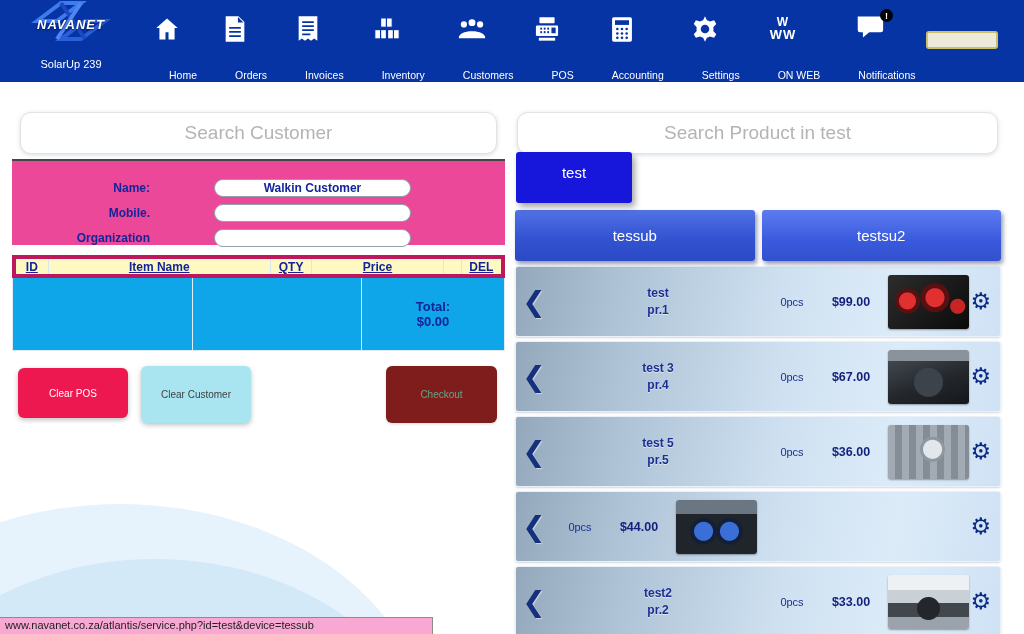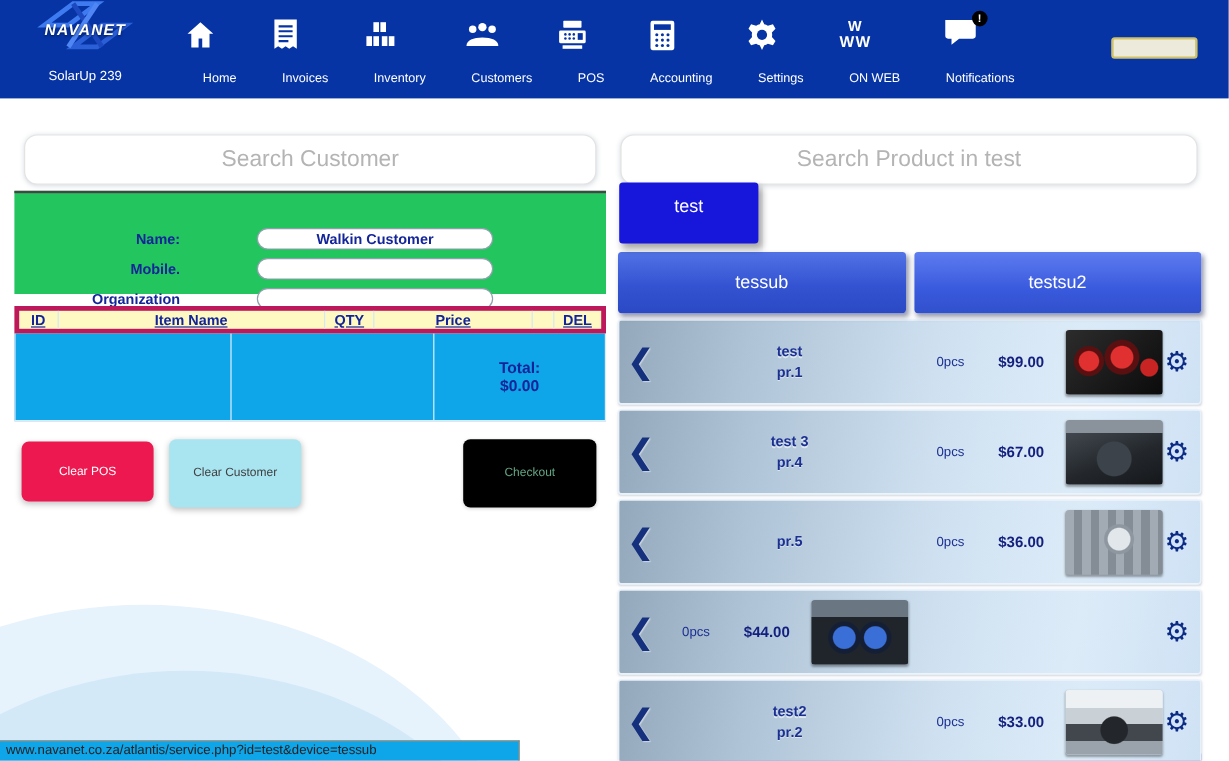--- a/index.html
+++ b/index.html
@@ -22,21 +22,21 @@
   .logo-svg { display:block; margin:0 auto; }
   .brand-name { position:absolute; top:17px; left:0; width:100%; text-align:center;
                 font-size:13px; font-weight:bold; font-style:italic; letter-spacing:1px;
                 color:#fff; text-shadow:0 1px 2px #021a4d; }
   .brand-sub { position:absolute; top:58px; left:0; width:100%; text-align:center; font-size:11px; }
 
   .nav { position:absolute; left:134px; top:7px; display:flex; align-items:flex-start; }
   .nav-item { min-width:58px; padding:0 3px; display:flex; flex-direction:column;
               align-items:center; color:#fff; cursor:pointer; }
   .nav-icon { height:44px; display:flex; align-items:center; justify-content:center; }
-  .nav-label { font-size:10.5px; white-space:nowrap; margin-top:8px;padding-left:32px; }
+  .nav-label { font-size:10.5px; white-space:nowrap; margin-top:18px;padding-left:32px; }
   .webicon { display:flex; flex-direction:column; align-items:center; font-weight:bold;
              line-height:.95; color:#fff; letter-spacing:1px; }
   .webicon span:first-child { font-size:12px; }
   .webicon span:last-child { font-size:13px; }
   .notif-wrap { position:relative; display:inline-block; }
   .notif-badge { position:absolute; top:-5px; right:-7px; width:13px; height:13px;
                  background:#000; color:#fff; border-radius:50%; font-size:9px; font-weight:bold;
                  display:flex; align-items:center; justify-content:center; }
   .topbar-field { position:absolute; right:26px; top:31px; width:72px; height:18px;
                   background:#eceadb; border:2px solid #cfc06a; border-radius:3px; outline:none;
@@ -45,21 +45,21 @@
   
   .search-input { position:absolute; height:42px; border:1px solid #e3e3e3; border-radius:11px;
                   background:#fff; box-shadow:0 1px 4px rgba(120,140,160,.3);
                   text-align:center; font-size:19px; color:#666; outline:none; z-index:1; }
   .search-input::placeholder { color:#b4b4b4; }
   #searchCustomer { left:20px; top:112px; width:477px; }
   #searchProduct  { left:517px; top:112px; width:481px; }
 
   
   .customer-panel { position:absolute; left:12px; top:159px; width:493px; height:86px;
-                    background:#22c55e; border-top:2px solid #454545; padding-top:25px; z-index:1; }
+                    background:#ec4899; border-top:2px solid #454545; padding-top:14px; z-index:1; }
   .crow { display:flex; align-items:center; height:25px; }
   .clabel { width:138px; text-align:right; font-size:12px; font-weight:bold; color:#14259a; }
   .cinput { margin-left:64px; width:197px; height:18px; border:1px solid #90a0ac; border-radius:9px;
             background:#fff; font-size:12px; font-weight:bold; color:#14259a; text-align:center; outline:none; }
 
   
   .cart { position:absolute; left:12px; top:255px; width:493px; z-index:1; }
   .cart-head { display:flex; height:23px; border:4px solid #be185d; background:#fef9c3; }
   .hcell { display:flex; align-items:center; justify-content:center; height:100%;
            font-size:12px; font-weight:bold; color:#13249a; text-decoration:underline;
@@ -72,21 +72,21 @@
   .totalbox { margin-left:auto; width:143px; border-left:1px solid #e2eefa; display:flex;
               flex-direction:column; align-items:center; justify-content:center;
               font-size:13px; font-weight:bold; color:#13249a; }
 
   
   .btn { position:absolute; border:none; border-radius:6px; font-size:10px; cursor:pointer;
          box-shadow:0 2px 5px rgba(0,0,0,.25); z-index:1; }
   #btnClearPos { left:18px; top:368px; width:110px; height:50px; background:#ee1850; color:#fff; }
   #btnClearCustomer { left:141px; top:366px; width:110px; height:57px; background:#a9e5f1;
                       color:#404040; line-height:1.3; }
-  #btnCheckout { left:386px; top:366px; width:111px; height:57px; background:#000000;
+  #btnCheckout { left:386px; top:366px; width:111px; height:57px; background:#7f1d1d;
                  color:#63a584; box-shadow:0 1px 3px rgba(0,0,0,.15); }
 
   
   .store-tab { position:absolute; left:516px; top:152px; width:116px; height:51px;
                background:#1717dc; color:#fff; font-size:15px; border:none; border-radius:3px;
                z-index:3; box-shadow:3px 4px 6px rgba(0,0,0,.35); padding-bottom:10px; cursor:pointer; }
   .cats { position:absolute; left:515px; top:210px; width:486px; display:flex; gap:7px; z-index:2; }
   .cat { flex:1; height:51px; border:none; border-radius:3px; color:#fff; font-size:15px; cursor:pointer;
          background:linear-gradient(180deg,#5272e6 0%,#3353d2 55%,#2b49c4 100%);
          box-shadow:2px 3px 4px rgba(20,30,80,.45); }
@@ -123,21 +123,21 @@
       #aab2ba; }
   .img-3 { background:
       radial-gradient(circle at 34% 58%, #3a6fd8 0 9px, #141f36 10px 13px, transparent 14px),
       radial-gradient(circle at 66% 58%, #3a6fd8 0 9px, #141f36 10px 13px, transparent 14px),
       linear-gradient(180deg,#6a7682 0 26%, #20252b 26%); }
   .img-4 { background:
       radial-gradient(circle at 50% 62%, #23262b 0 11px, transparent 12px),
       linear-gradient(180deg,#eef1f4 0 28%, #c9d0d6 28% 52%, #42474e 52% 78%, #9aa2ab 78%); }
 
   
-  .statusbar { position:absolute; left:0; bottom:0; width:433px; height:17px; background:#0ea5e9;
+  .statusbar { position:absolute; left:0; bottom:0; width:433px; height:17px; background:#f9a8d4;
                border:1px solid #8f8d80; border-left:none; border-bottom:none; font-size:11px;
                color:#222; padding:1px 5px; z-index:6; white-space:nowrap; overflow:hidden; }
 </style>
 </head>
 <body>
 
 <div class="deco-bl1"></div>
 <div class="deco-bl2"></div>
 <div class="bottom-strip"></div>
 
@@ -158,20 +158,32 @@
 
     <div class="nav-item">
       <span class="nav-icon">
         <svg width="28" height="28" viewBox="0 0 24 24">
             <path fill="#fff" d="M12 3 2.8 11.2h2.7V21h5.2v-6.3h2.6V21h5.2v-9.8h2.7Z"></path>
           </svg>
       </span>
       <span class="nav-label">Home</span>
     </div>
 
+    <div class="nav-item">
+      <span class="nav-icon">
+        <svg width="26" height="28" viewBox="0 0 20 24">
+            <path fill="#fff" d="M2 1h11l5 5v17H2Z"></path>
+            <path fill="#0634a4" d="M12.5 1.8V6.5h4.7Z"></path>
+            <g stroke="#0634a4" stroke-width="1.5" fill="none">
+              <path d="M5 11h10M5 14.5h10M5 18h10"></path>
+            </g>
+          </svg>
+      </span>
+      <span class="nav-label">Orders</span>
+    </div>
 
     <div class="nav-item">
       <span class="nav-icon">
         <svg width="26" height="28" viewBox="0 0 20 24">
             <path fill="#fff" d="M2 1h16v21l-2.7-1.8L12.6 22l-2.6-1.8L7.4 22l-2.7-1.8L2 22Z"></path>
             <g stroke="#0634a4" stroke-width="1.5" fill="none">
               <path d="M5 6h10M5 9.5h10M5 13h10M5 16.5h7"></path>
             </g>
           </svg>
       </span>
@@ -358,20 +370,21 @@
     </div>
     <span class="qty">0pcs</span>
     <span class="price">$67.00</span>
     <div class="pimg img-1"></div>
     <span class="gear">⚙</span>
   </div>
 
   <div class="prow">
     <span class="chev">❮</span>
     <div class="pname">
+      <div>test 5</div>
       <div>pr.5</div>
     </div>
     <span class="qty">0pcs</span>
     <span class="price">$36.00</span>
     <div class="pimg img-2"></div>
     <span class="gear">⚙</span>
   </div>
 
   <div class="prow">
     <span class="chev">❮</span>

